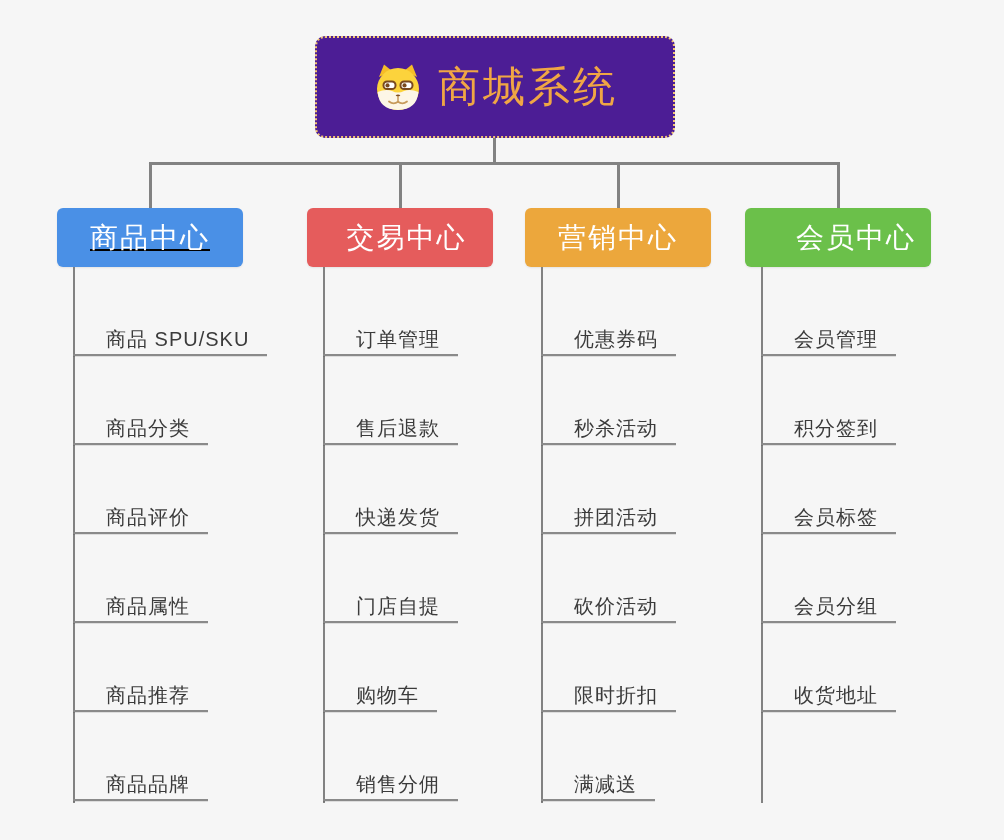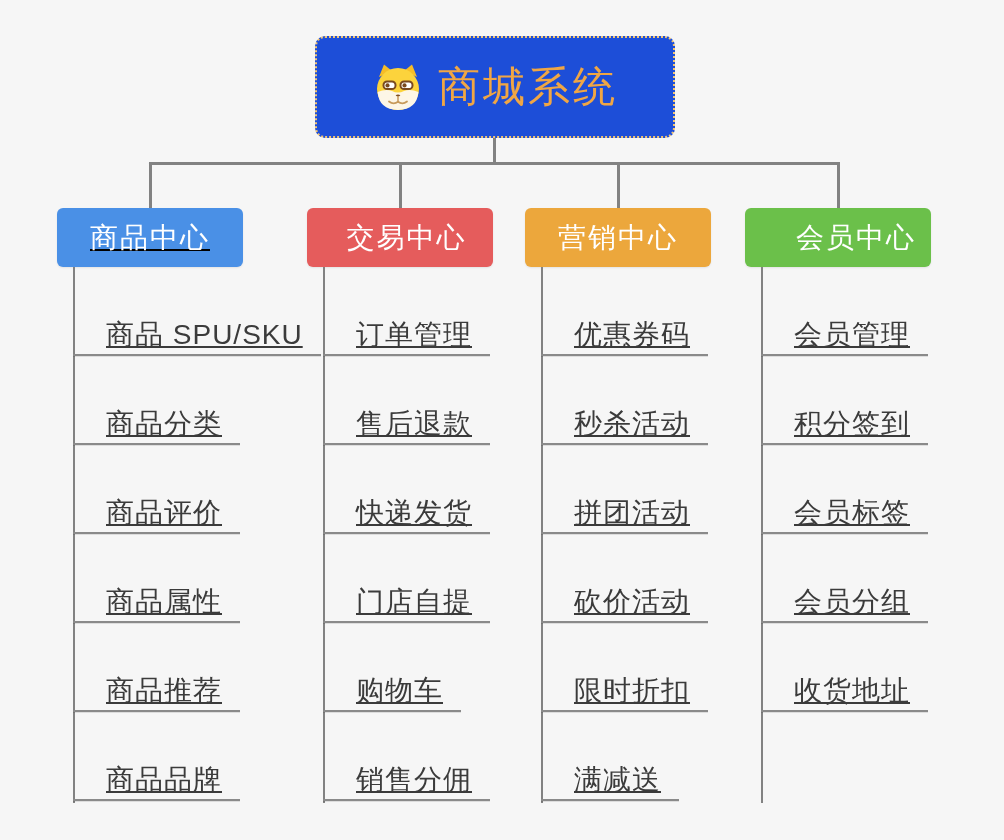--- a/index.html
+++ b/index.html
@@ -15,21 +15,21 @@
   body{
     background:var(--bg);
     font-family:"Liberation Sans","DejaVu Sans",sans-serif;
     overflow:hidden;
   }
   #stage{position:relative;width:1004px;height:840px;}
 
   
   .root-node{
     position:absolute;left:315px;top:36px;width:360px;height:102px;
-    background:#1d4ed8;border:2px dotted var(--root-border);border-radius:10px;
+    background:#4c1d95;border:2px dotted var(--root-border);border-radius:10px;
     display:flex;align-items:center;justify-content:center;gap:14px;
   }
   .root-title{
     font-size:42px;letter-spacing:3px;color:var(--root-text);
     white-space:nowrap;line-height:1;
   }
   .doge{width:52px;height:52px;display:block;}
 
   
   .line{position:absolute;background:var(--line);}
@@ -56,22 +56,22 @@
   }
   .branch-items{position:absolute;left:16px;top:105px;}
   .branch-item{
     height:89px;width:max-content;
     display:flex;align-items:flex-end;
     padding:0 18px 3px 33px;
     border-bottom:2px solid var(--underline);
     box-shadow:0 1px 0 rgba(0,0,0,0.10);
   }
   .branch-item span{
-    font-size:28px;letter-spacing:1px;color:var(--item-text);
-    line-height:1.15;white-space:nowrap;text-decoration:underline;
+    font-size:20px;letter-spacing:1px;color:var(--item-text);
+    line-height:1.15;white-space:nowrap;
   }
 </style>
 </head>
 <body>
 
 <div id="stage">
 
   <div class="line root-stem"></div>
   <div class="line h-connector"></div>
 

